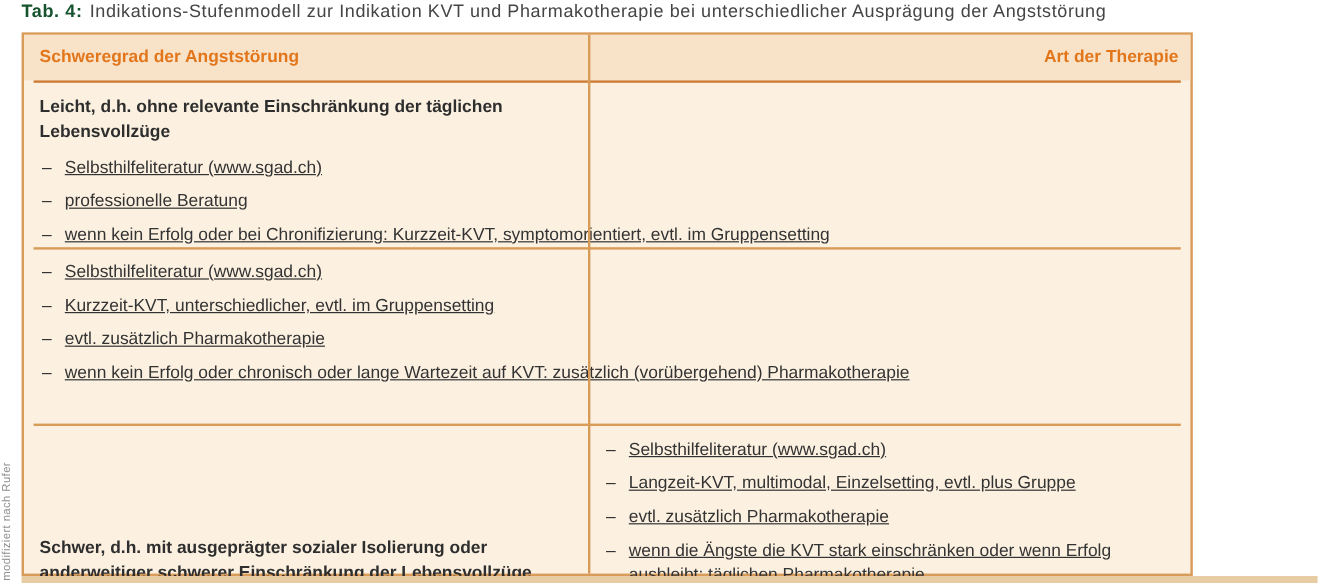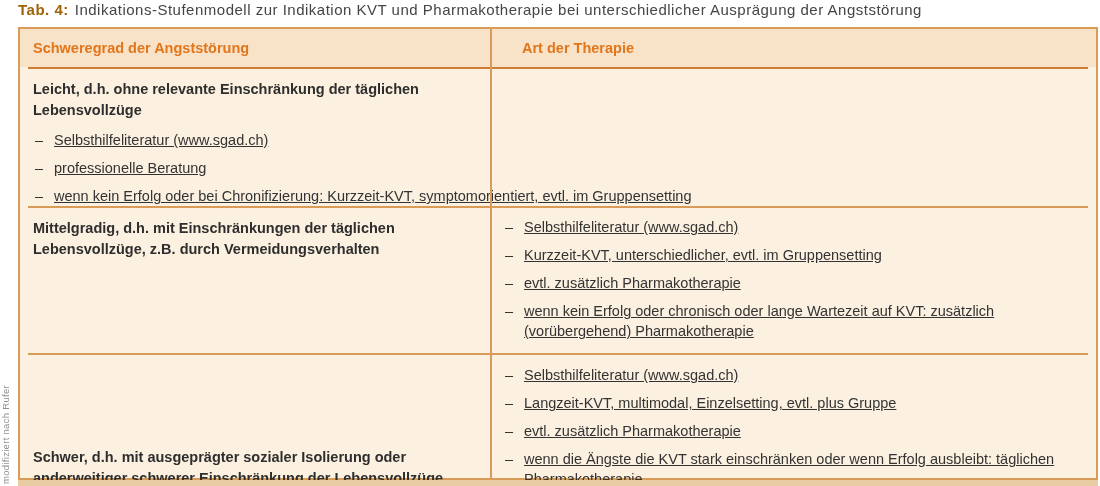--- a/index.html
+++ b/index.html
@@ -6,37 +6,37 @@
     --accent:#e2761b; --border:#d89c58; --rule:#cd7d35;
     --header_bg:#f8e2c8; --body_bg:#fcf1e1; --bottom_bar:#e8cda4;
     --caption_text:#454545; --cell_text:#2e2e2e; --note_text:#8f8f8f;
   }
   html,body{margin:0;padding:0;background:#ffffff;}
   body{width:1100px;height:486px;font-family:"Liberation Sans",sans-serif;}
   .canvas{position:relative;width:1100px;height:486px;background:#ffffff;overflow:hidden;}
 
   .caption{position:absolute;left:18px;top:1px;font-size:15px;letter-spacing:.5px;
            color:var(--caption_text);white-space:nowrap;}
-  .caption .cap-label{font-weight:bold;color:#a16207;margin-right:6px;}
+  .caption .cap-label{font-weight:bold;color:#14532d;margin-right:6px;}
 
   .side-note{position:absolute;left:0px;bottom:2px;writing-mode:vertical-rl;
              transform:rotate(180deg);font-size:9.5px;letter-spacing:.3px;
              color:var(--note_text);}
 
-  .table{position:absolute;left:18px;top:27px;width:1080px;height:453px;
+  .table{position:absolute;left:18px;top:27px;width:976px;height:453px;
          box-sizing:border-box;border:2px solid var(--border);
          background:var(--body_bg);}
   .vline{position:absolute;top:0;bottom:0;left:470px;width:2px;
          background:var(--border);}
 
   .thead{display:flex;height:38px;box-sizing:border-box;background:var(--header_bg);}
   .hcell{box-sizing:border-box;font-weight:bold;color:var(--accent);
          font-size:14.5px;padding:11px 10px 0 13px;}
   .hcell.c-left{width:470px;}
-  .hcell.c-right{flex:1;padding-left:32px;}
+  .hcell.c-right{flex:1;padding-left:32px;text-align:right;}
 
   .hdivider{height:2px;background:var(--rule);margin:0 8px;}
   .rdivider{height:2px;background:var(--border);margin:0 8px;}
 
   .brow{display:flex;box-sizing:border-box;}
   .brow .sev{width:470px;box-sizing:border-box;padding:10px 18px 0 13px;
              font-weight:bold;font-size:14.5px;line-height:21px;color:var(--cell_text);}
   .brow .ther{flex:1;box-sizing:border-box;padding:9px 16px 0 15px;
               font-size:14.5px;color:#333333;}
   .row-1{min-height:126px;flex-direction:column;}
@@ -84,21 +84,20 @@
         </div>
         <div class="item">
           <span class="dash">–</span>
           <span class="txt">wenn kein Erfolg oder bei Chronifizierung: Kurzzeit-KVT, symptomorientiert, evtl. im Gruppensetting</span>
         </div>
       </div>
     </div>
     <div class="rdivider"></div>
 
     <div class="brow row-2">
-      <div class="sev">Mittelgradig, d.h. mit Einschränkungen der täglichen Lebensvollzüge, z.B. durch Vermeidungsverhalten</div>
       <div class="ther">
         <div class="item">
           <span class="dash">–</span>
           <span class="txt">Selbsthilfeliteratur (www.sgad.ch)</span>
         </div>
         <div class="item">
           <span class="dash">–</span>
           <span class="txt">Kurzzeit-KVT, unterschiedlicher, evtl. im Gruppensetting</span>
         </div>
         <div class="item">

